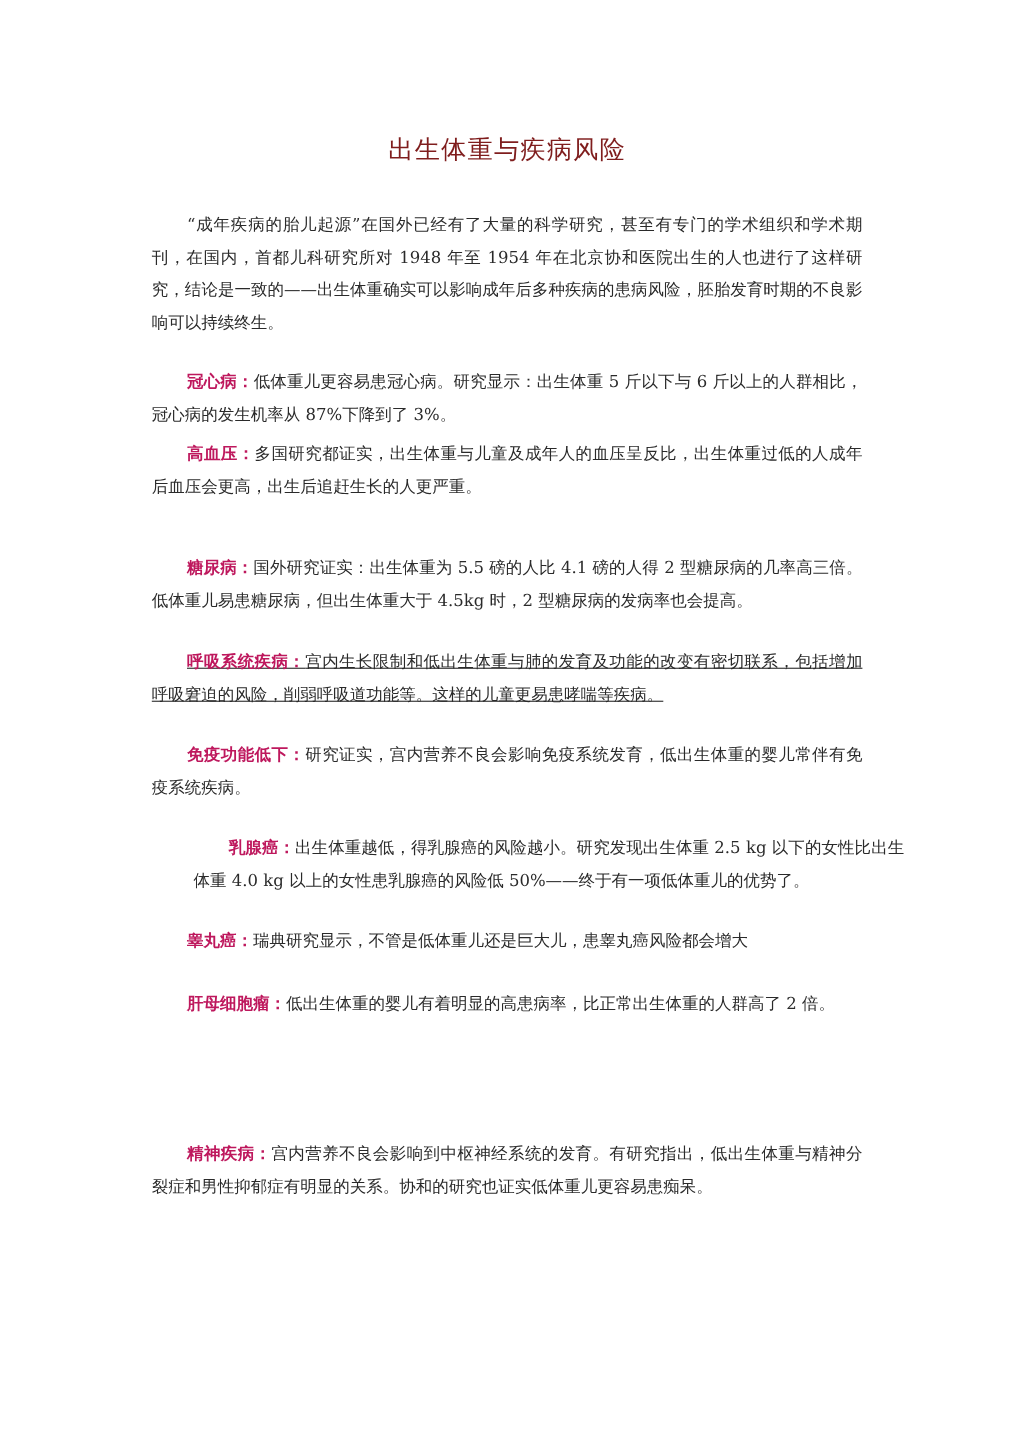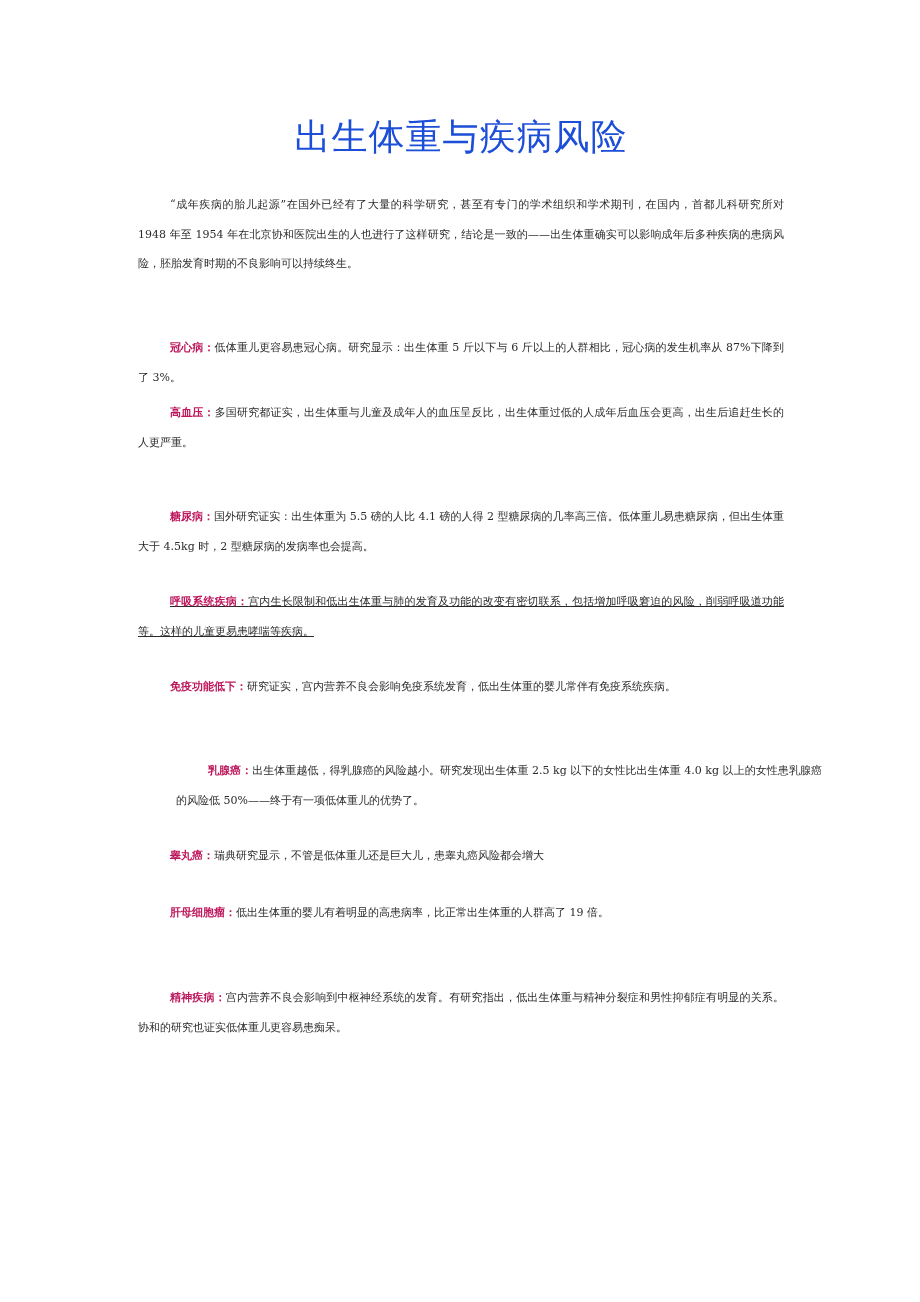--- a/index.html
+++ b/index.html
@@ -6,26 +6,26 @@
     body { width: 920px; height: 1302px; position: relative; overflow: hidden; }
     .page {
       position: absolute; left: 138px; top: 0; width: 646px;
       color: #222222;
       font-family: "DejaVu Serif", "Liberation Serif", serif;
     }
     .title {
       position: absolute; left: 0; width: 646px; top: 112px;
       text-align: center;
       font-family: "DejaVu Sans", "Liberation Sans", sans-serif;
-      font-size: 36px; font-weight: normal; color: #1d4ed8;
+      font-size: 23px; font-weight: normal; color: #7f1d1d;
       letter-spacing: 1px; line-height: 50px; margin: 0;
     }
     .para {
       position: absolute; left: 0; width: 646px;
-      font-size: 11px; line-height: 29.5px;
+      font-size: 15px; line-height: 29.5px;
       text-indent: 32px; text-align: justify; margin: 0;
       color: #2a2a2a;
     }
     .label {
       font-family: "DejaVu Sans", "Liberation Sans", sans-serif;
       font-weight: bold; color: #be185d;
     }
     .body-text { }
   </style>
 </head>
@@ -60,19 +60,19 @@
 
   <p class="para" style="top:756px;margin-left:38px;">
     <span class="label">乳腺癌：</span><span class="body-text">出生体重越低，得乳腺癌的风险越小。研究发现出生体重 2.5 kg 以下的女性比出生体重 4.0 kg  以上的女性患乳腺癌的风险低 50%——终于有一项低体重儿的优势了。</span>
   </p>
 
   <p class="para" style="top:841px;">
     <span class="label">睾丸癌：</span><span class="body-text">瑞典研究显示，不管是低体重儿还是巨大儿，患睾丸癌风险都会增大</span>
   </p>
 
   <p class="para" style="top:898px;">
-    <span class="label">肝母细胞瘤：</span><span class="body-text">低出生体重的婴儿有着明显的高患病率，比正常出生体重的人群高了 19 倍。</span>
+    <span class="label">肝母细胞瘤：</span><span class="body-text">低出生体重的婴儿有着明显的高患病率，比正常出生体重的人群高了 2 倍。</span>
   </p>
 
-  <p class="para" style="top:983px;">
+  <p class="para" style="top:1035px;">
     <span class="label">精神疾病：</span><span class="body-text">宫内营养不良会影响到中枢神经系统的发育。有研究指出，低出生体重与精神分裂症和男性抑郁症有明显的关系。协和的研究也证实低体重儿更容易患痴呆。</span>
   </p>
 </div>
 
 </body></html>

